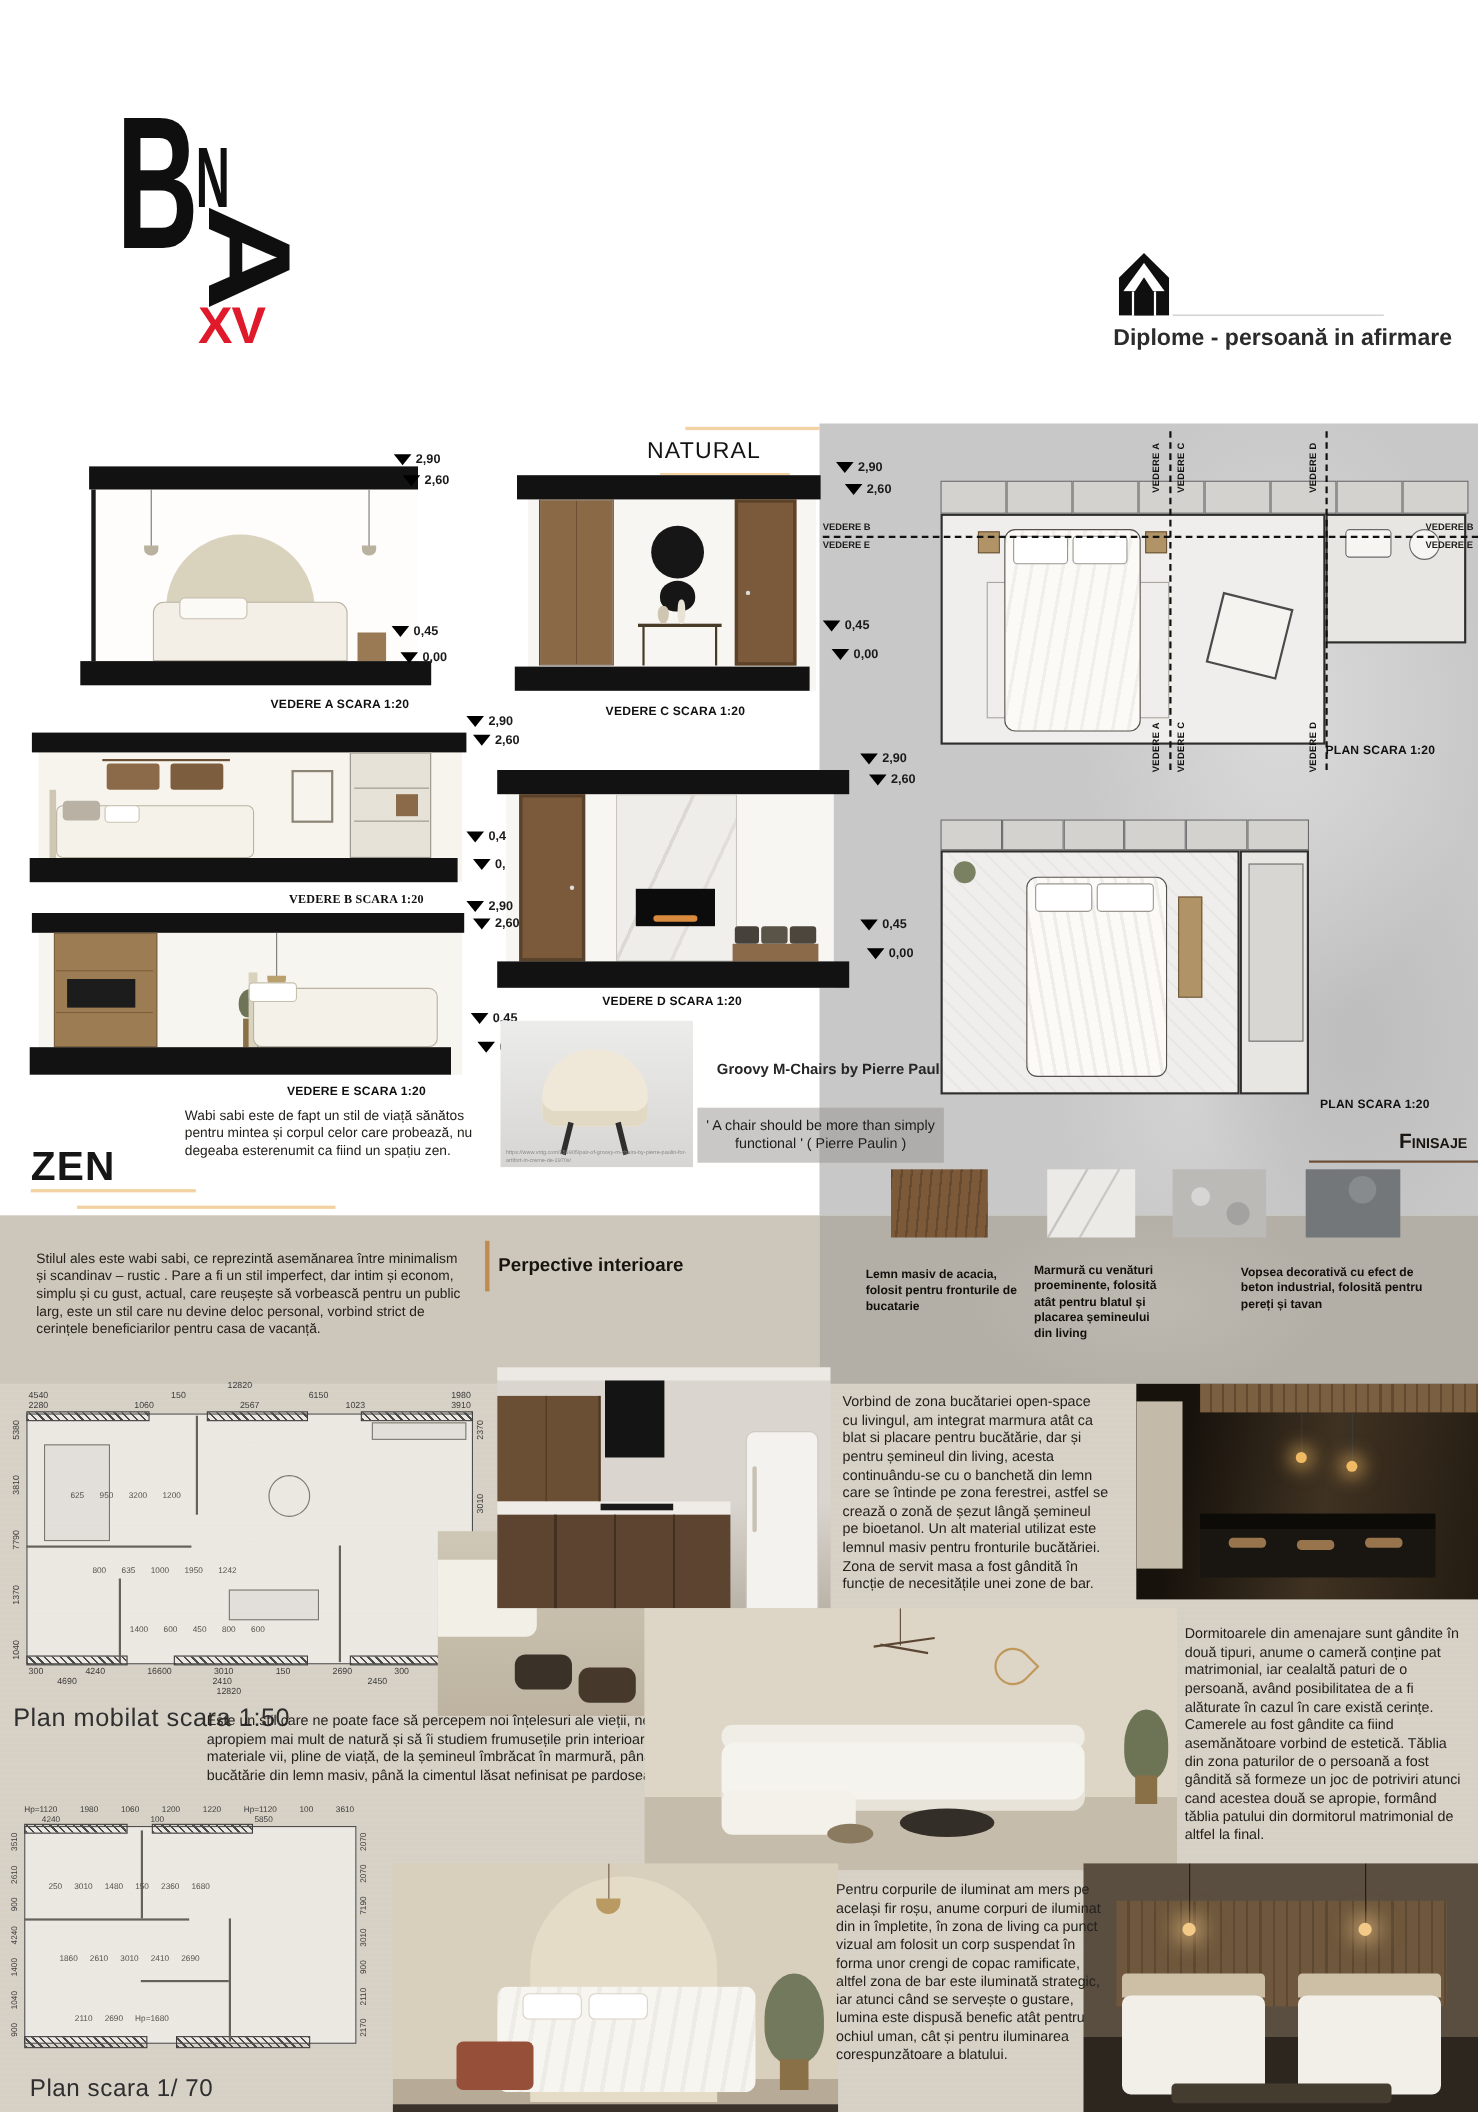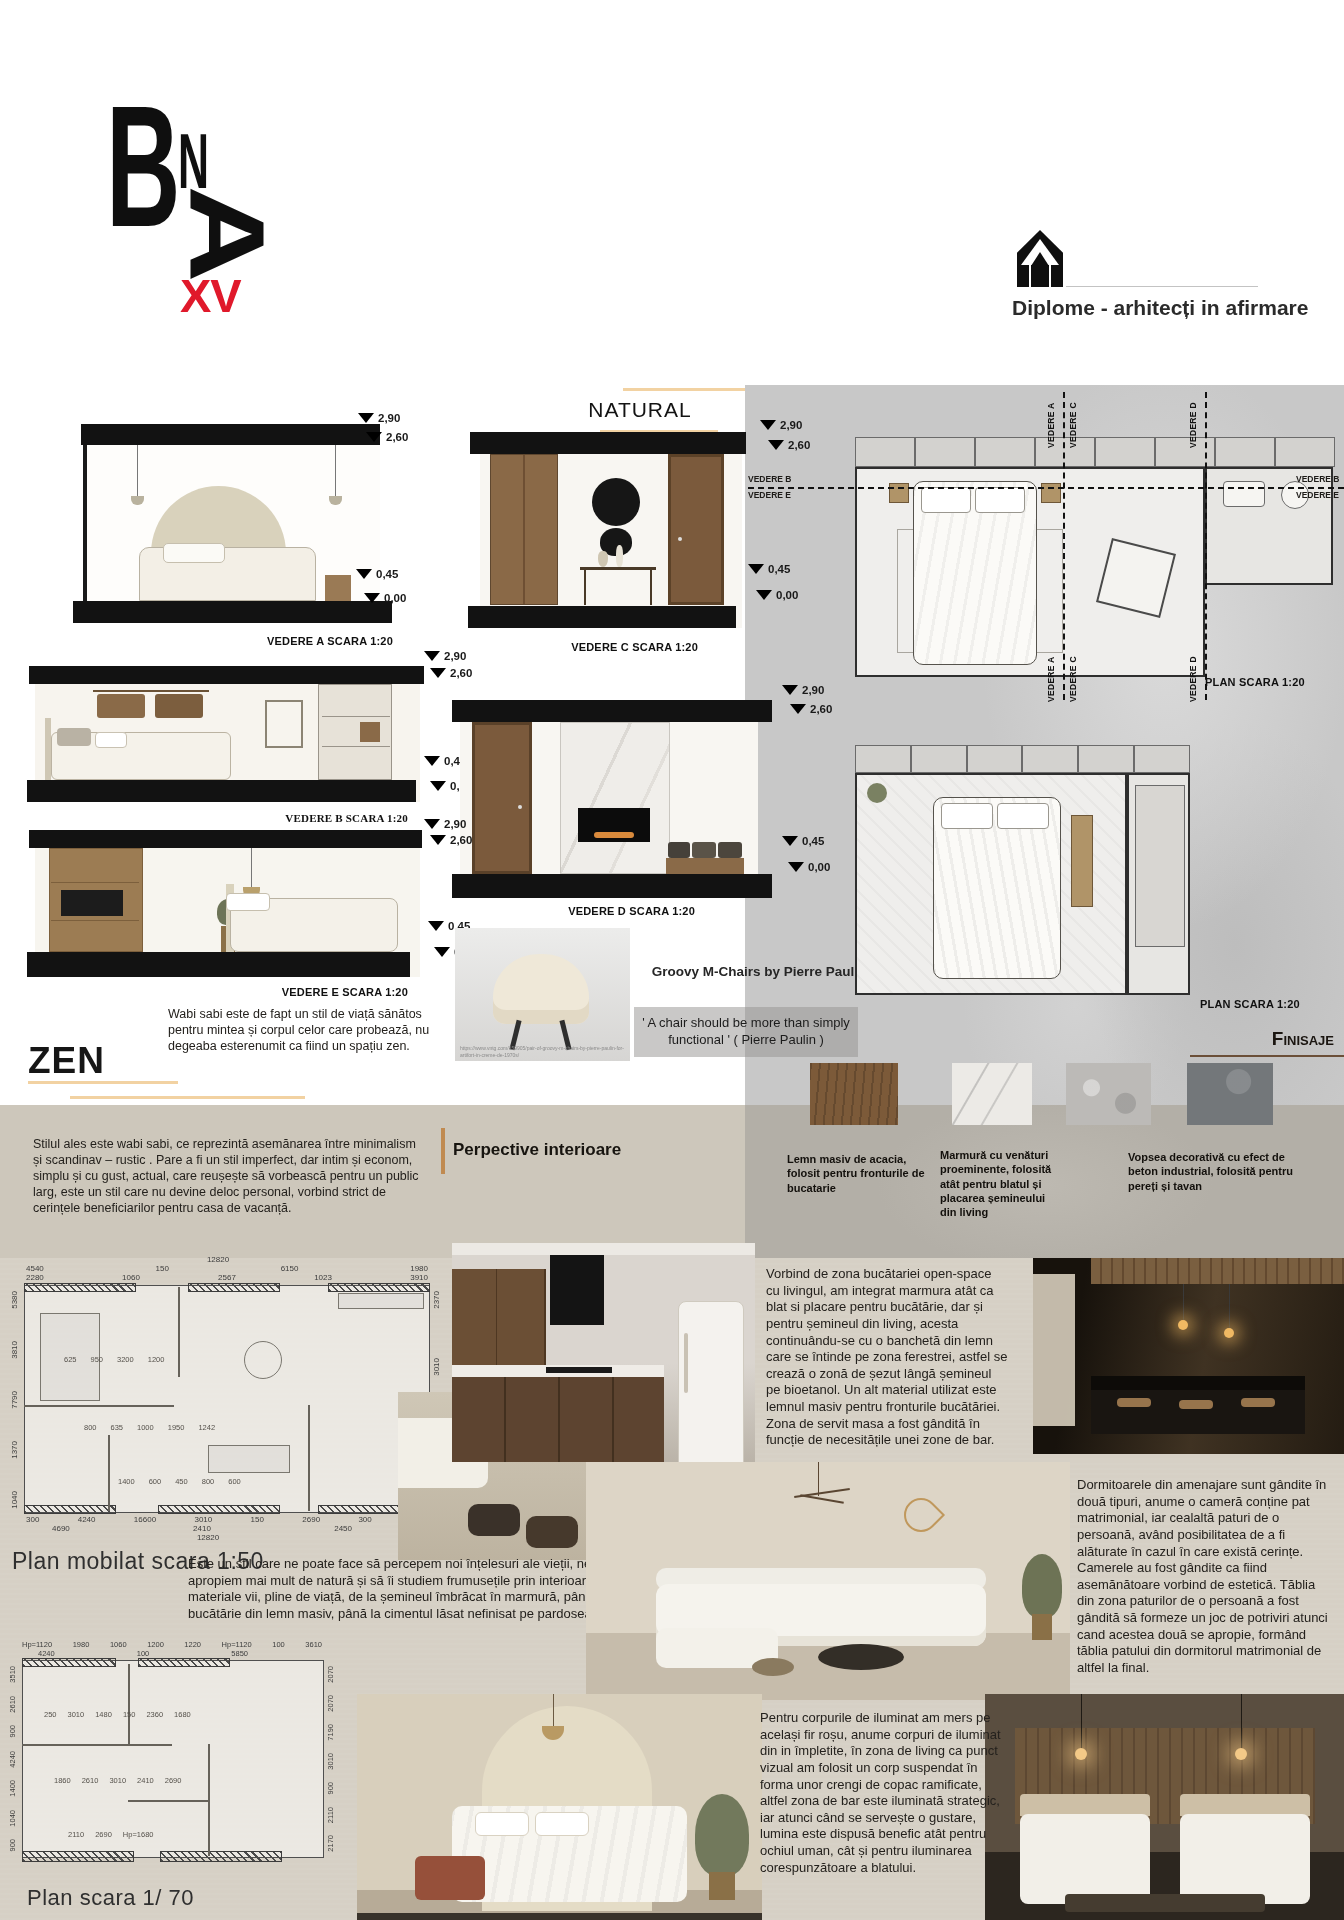--- a/index.html
+++ b/index.html
@@ -1,20 +1,20 @@
 <!DOCTYPE html>
 <html><head>
 <meta charset="utf-8">
 <style>
   html,body{margin:0;padding:0;background:#777;}
   #board{position:relative;width:1344px;height:1920px;margin:0 auto;background:#ffffff;
          font-family:"Liberation Sans",sans-serif;color:#1e1c19;overflow:hidden;}
   .a{position:absolute;}
   .p{font-size:13px;line-height:1.28;color:#24211d;}
-  .lbl{font-size:11px;font-weight:700;letter-spacing:.2px;color:#101010;text-align:right;}
+  .lbl{font-size:11px;font-weight:700;letter-spacing:.2px;color:#101010;text-align:center;}
   .lvl{display:flex;align-items:center;gap:4px;font-size:11.5px;font-weight:600;color:#191919;}
   .tri{width:0;height:0;border-left:8px solid transparent;border-right:8px solid transparent;border-top:10px solid #000;}
   .vtxt{writing-mode:vertical-rl;transform:rotate(180deg);font-size:8.5px;font-weight:700;color:#111;letter-spacing:.3px;}
   .dash-v{border-left:2px dashed #111;}
   .dash-h{border-top:2px dashed #111;}
   .slab{background:#121212;}
   .drow{display:flex;justify-content:space-between;font-size:8px;color:#3c3c3c;white-space:nowrap;}
   .drow.c{justify-content:center;}
   .dcol{display:flex;flex-direction:column;justify-content:space-between;align-items:center;font-size:8px;color:#3c3c3c;}
   .dcol span{writing-mode:vertical-rl;transform:rotate(180deg);}
@@ -51,21 +51,21 @@
     <div class="a" style="left:0;top:0;width:46px;height:57px;background:#0f0f0f;
          clip-path:polygon(50% 0,100% 40%,100% 100%,0 100%,0 40%);"></div>
     <div class="a" style="left:4px;top:9px;width:38px;height:26px;background:#fff;
          clip-path:polygon(50% 0,100% 100%,0 100%);"></div>
     <div class="a" style="left:14px;top:22px;width:18px;height:35px;background:#0f0f0f;
          clip-path:polygon(50% 0,100% 40%,100% 100%,0 100%,0 40%);"></div>
     <div class="a" style="left:12px;top:35px;width:2px;height:22px;background:#fff;"></div>
     <div class="a" style="left:32px;top:35px;width:2px;height:22px;background:#fff;"></div>
   </div>
   <div class="a" style="left:1066px;top:286px;width:192px;height:1px;background:#c3c3c3;"></div>
-  <div class="a" style="left:1012px;top:296px;width:330px;font-size:21px;font-weight:700;color:#2b2b2b;">Diplome - arhitecți in afirmare</div>
+  <div class="a" style="left:1012px;top:296px;width:330px;font-size:21px;font-weight:700;color:#2b2b2b;">Diplome - persoană in afirmare</div>
 
   <div class="a tanline" style="left:623px;top:388px;width:122px;height:3px;"></div>
   <div class="a" style="left:560px;top:398px;width:160px;text-align:center;font-size:21px;letter-spacing:1px;color:#131313;">NATURAL</div>
   <div class="a tanline" style="left:600px;top:430px;width:118px;height:3px;"></div>
 
   <div class="a" style="left:83px;top:424px;width:297px;height:199px;background:#fefdfb;">
     <div class="a slab" style="left:-2px;right:0;top:0;height:21px;"></div>
     <div class="a" style="left:0;top:21px;bottom:22px;width:4px;background:#1a1a1a;"></div>
     <div class="a" style="left:54px;top:21px;width:1px;height:52px;background:#777;"></div>
     <div class="a" style="left:48px;top:72px;width:13px;height:9px;background:#b9b29e;border-radius:0 0 6px 6px;"></div>

